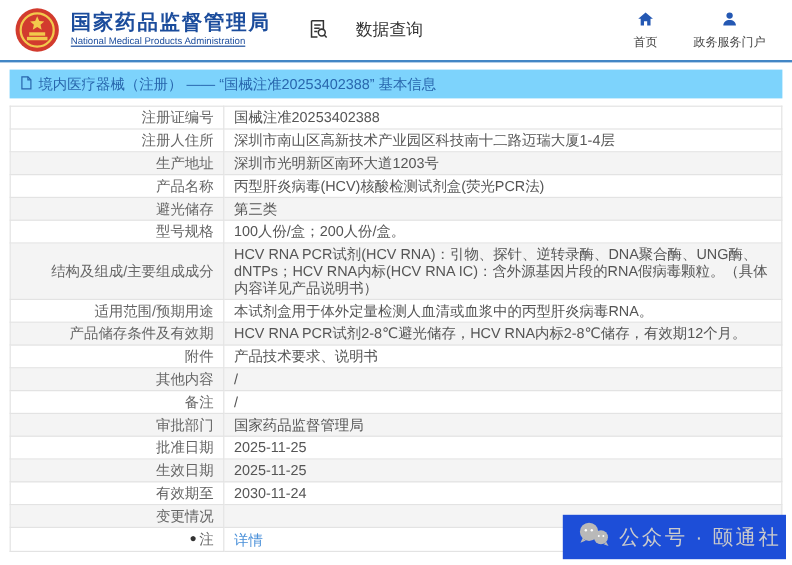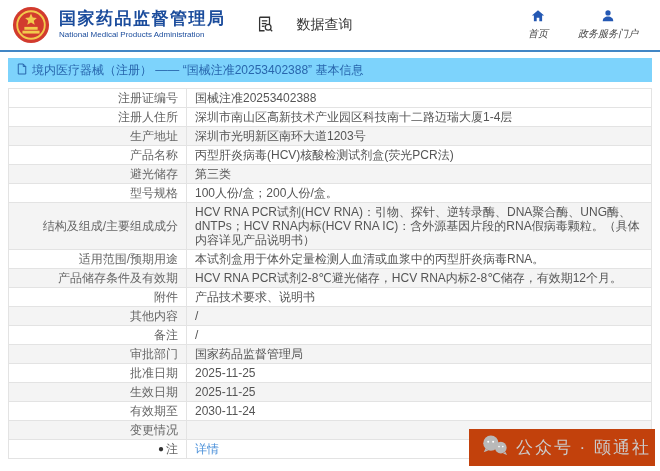--- a/index.html
+++ b/index.html
@@ -9,43 +9,43 @@
     position: relative; overflow: hidden;
   }
   
   .header {
     display: flex; align-items: center; height: 52px;
     padding: 0 12px; background: #fff; border-bottom: 2px solid #4286c5;
   }
   .emblem { width: 38px; height: 38px; flex: 0 0 auto; }
   .org { margin-left: 9px; line-height: 1.1; }
   .org-name { color: #1b4c9c; font-size: 17px; font-weight: bold; letter-spacing: 1.5px; }
-  .org-en { color: #1b4c9c; font-size: 8px; margin-top: 2px; }
+  .org-en { color: #1b4c9c; font-size: 8px; margin-top: 2px; text-decoration: underline; }
   .nav-query { display: flex; align-items: center; gap: 23px; margin-left: 30px; font-size: 14px; color: #333; cursor: pointer; }
-  .header-right { margin-left: auto; display: flex; gap: 30px; padding-right: 10px; font-style: italic; }
+  .header-right { margin-left: auto; display: flex; gap: 30px; padding-right: 10px; }
   .nav-item { display: flex; flex-direction: column; align-items: center; gap: 2px; font-size: 10px; color: #444; cursor: pointer; }
   
   .breadcrumb {
     margin: 6px 8px 0; background: #7dd3fc; height: 24px;
     display: flex; align-items: center; gap: 5px;
     padding: 0 9px; font-size: 12px; color: #2866ad;
   }
   
   .table-wrap { margin: 6px 8px 0; }
   table { width: 100%; border-collapse: collapse; font-size: 12px; table-layout: fixed; }
   td { border: 1px solid #e3e3e3; padding: 2px 8px; line-height: 14px; vertical-align: middle; }
   td.label-cell { width: 178px; text-align: right; color: #666; }
   td.value-cell { color: #555; }
   tr.gray { background: #f4f4f4; }
   .note-dot { font-size: 10px; color: #333; margin-right: 2px; vertical-align: 1px; }
   .link { color: #4a90d9; cursor: pointer; }
   
   .watermark {
     position: absolute; right: 5px; bottom: 5px;
-    background: #c2410c; display: flex; align-items: center; gap: 8px;
+    background: #1d4ed8; display: flex; align-items: center; gap: 8px;
     padding: 5px 4px 5px 12px; font-size: 17px; color: #cbcbcb; letter-spacing: 2px;
   }
 </style>
 </head>
 <body>
 
 <div class="header">
   <span class="emblem">
     <svg viewBox="0 0 40 40" width="38" height="38">
       <circle cx="20" cy="20" r="19" fill="#d23b2e"></circle>

